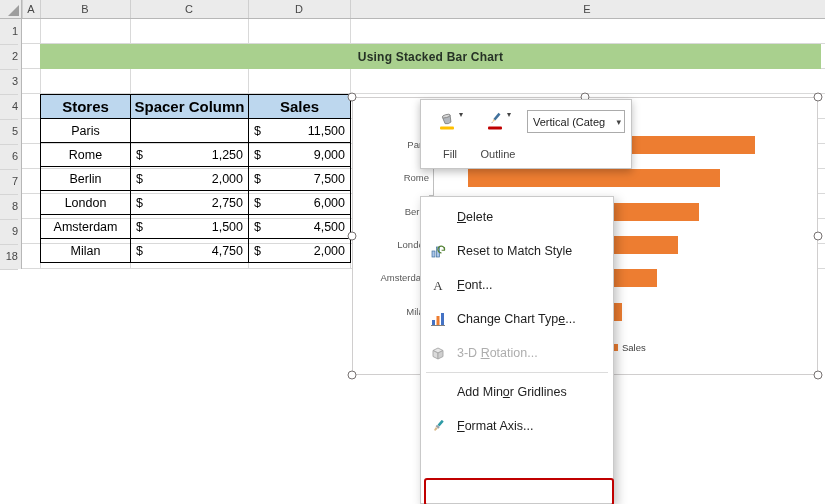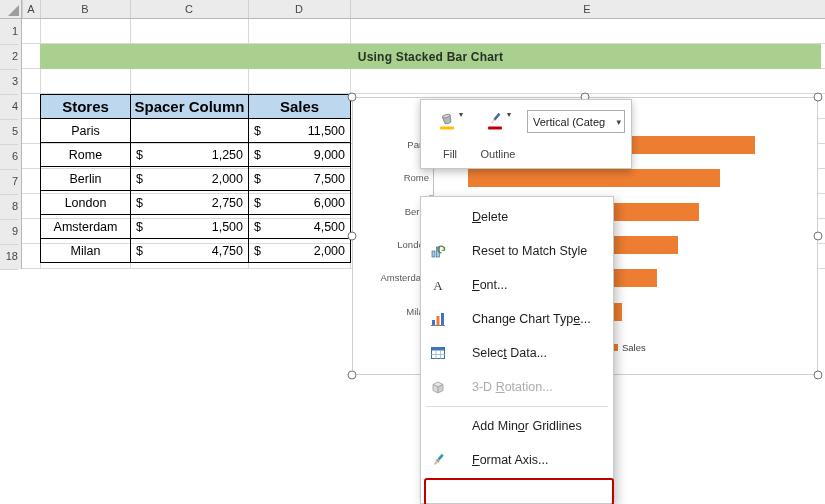--- a/index.html
+++ b/index.html
@@ -61,21 +61,21 @@
   .tb-label{font-size:11px;color:#444;margin-top:10px;}
   .combo{position:absolute;left:106px;top:10px;width:98px;height:23px;border:1px solid #ABABAB;
          box-sizing:border-box;display:flex;align-items:center;padding:0 3px 0 5px;}
   .combo-text{flex:1;font-size:11px;color:#222;white-space:nowrap;overflow:hidden;}
   .combo-caret{font-size:9px;color:#444;}
 
   
   .context-menu{position:absolute;left:420px;top:196px;width:194px;height:308px;background:#fff;
                 border:1px solid #C9C9C9;box-shadow:3px 4px 10px rgba(0,0,0,.25);z-index:11;
                 box-sizing:border-box;padding-top:3px;overflow:hidden;}
-  .menu-item{height:34px;display:flex;align-items:center;padding-left:9px;font-size:12.5px;color:#1e1e1e;gap:15px;}
+  .menu-item{height:34px;display:flex;align-items:center;padding-left:9px;font-size:12.5px;color:#1e1e1e;}
   .menu-item.disabled{color:#ADADAD;}
   .mi-icon{width:16px;height:16px;margin-right:11px;flex:none;display:flex;align-items:center;justify-content:center;}
   .mi-label{white-space:nowrap;}
   .menu-sep{height:1px;background:#DCDCDC;margin:2px 5px;}
 
   
   .annotation{position:absolute;left:424px;top:478px;width:186px;height:24px;border:2px solid #C00000;
               border-radius:3px;z-index:12;pointer-events:none;background:transparent;}
 </style>
 </head>
@@ -318,32 +318,20 @@
         <span class="mi-icon">
           <svg viewBox="0 0 16 16" width="16" height="16">
             <rect x="2" y="9" width="3" height="5" fill="#4472C4"></rect>
             <rect x="6.5" y="5" width="3" height="9" fill="#ED7D31"></rect>
             <rect x="11" y="2" width="3" height="12" fill="#4472C4"></rect>
             <line x1="1" y1="14.5" x2="15" y2="14.5" stroke="#7F7F7F"></line>
           </svg>
         </span>
         <span class="mi-label">Change Chart Typ<u>e</u>...</span>
       </div>
-      <div class="menu-item">
-        <span class="mi-icon">
-          <svg viewBox="0 0 16 16" width="16" height="16">
-            <rect x="1.5" y="2.5" width="13" height="11" fill="#fff" stroke="#41719C"></rect>
-            <rect x="1.5" y="2.5" width="13" height="3" fill="#4472C4"></rect>
-            <line x1="6" y1="5.5" x2="6" y2="13.5" stroke="#9DC3E6"></line>
-            <line x1="10.5" y1="5.5" x2="10.5" y2="13.5" stroke="#9DC3E6"></line>
-            <line x1="1.5" y1="9.5" x2="14.5" y2="9.5" stroke="#9DC3E6"></line>
-          </svg>
-        </span>
-        <span class="mi-label">Selec<u>t</u> Data...</span>
-      </div>
       <div class="menu-item disabled">
         <span class="mi-icon">
           <svg viewBox="0 0 16 16" width="16" height="16">
             <g stroke="#A6A6A6" stroke-width="0.9">
               <path d="M3 5.5 L8 3 L13 5.5 L8 8 Z" fill="#E7E7E7"></path>
               <path d="M3 5.5 L8 8 L8 14 L3 11.5 Z" fill="#DBDBDB"></path>
               <path d="M13 5.5 L8 8 L8 14 L13 11.5 Z" fill="#CFCFCF"></path>
             </g>
           </svg>
         </span>

